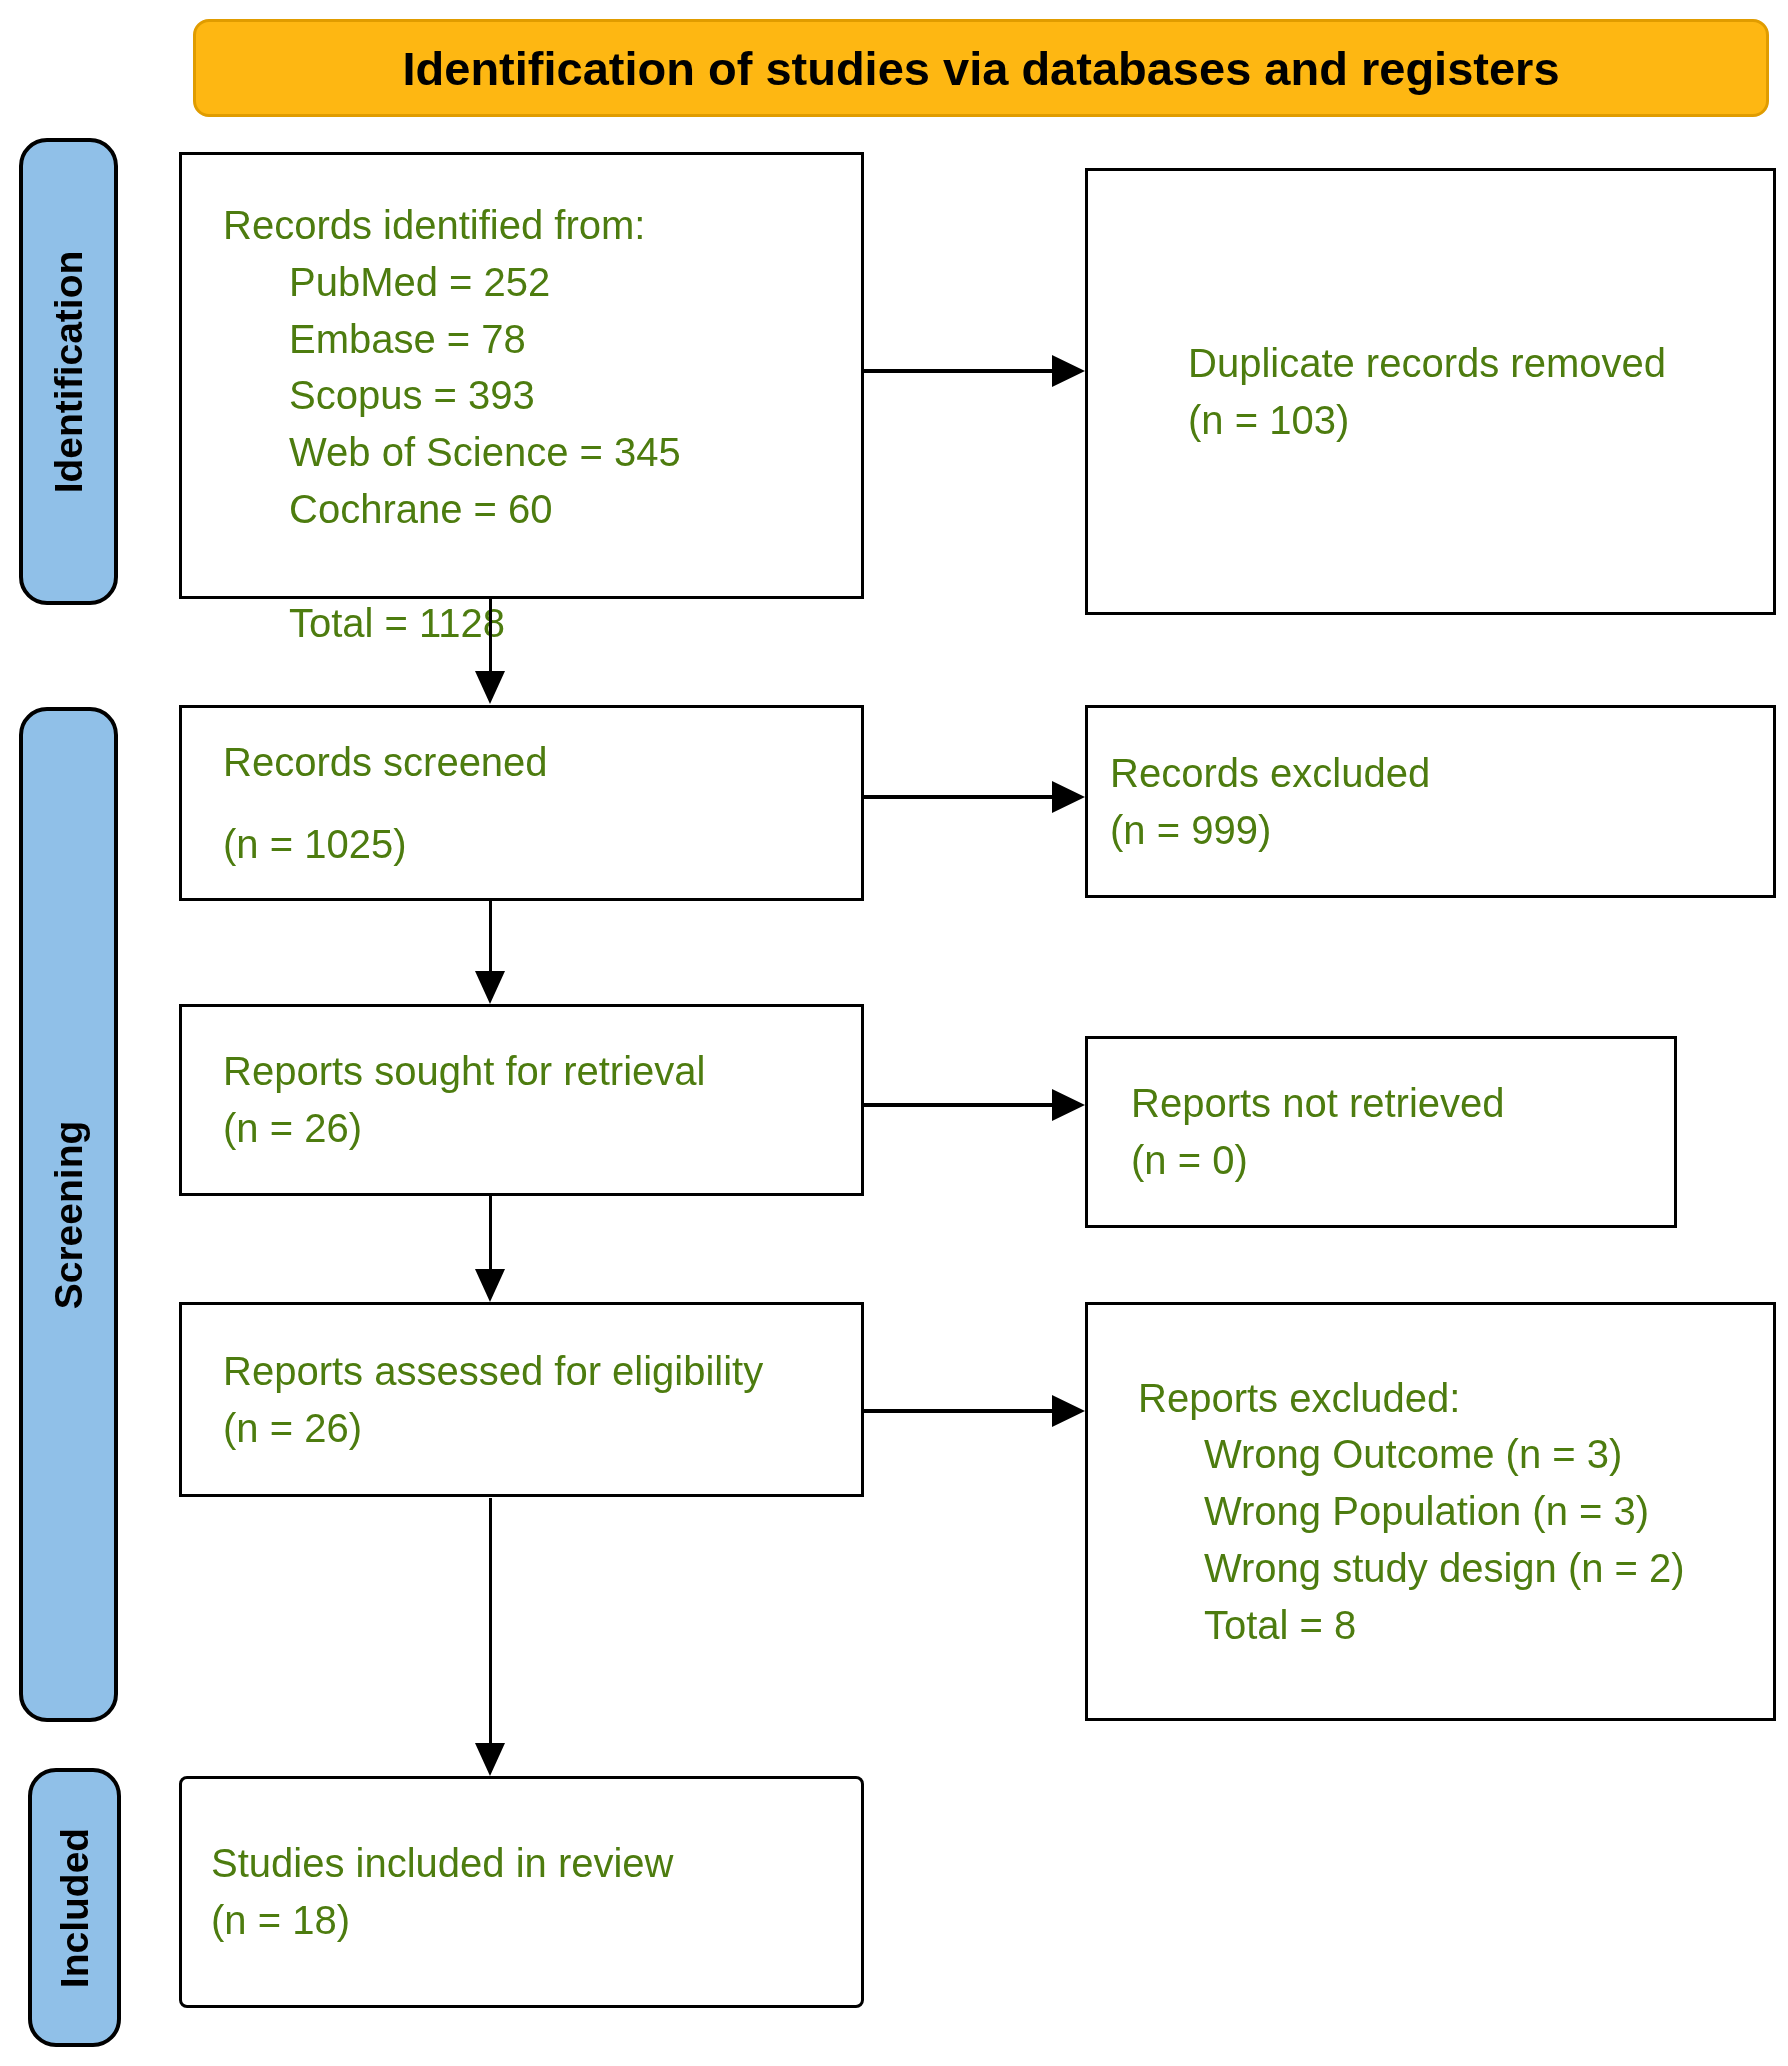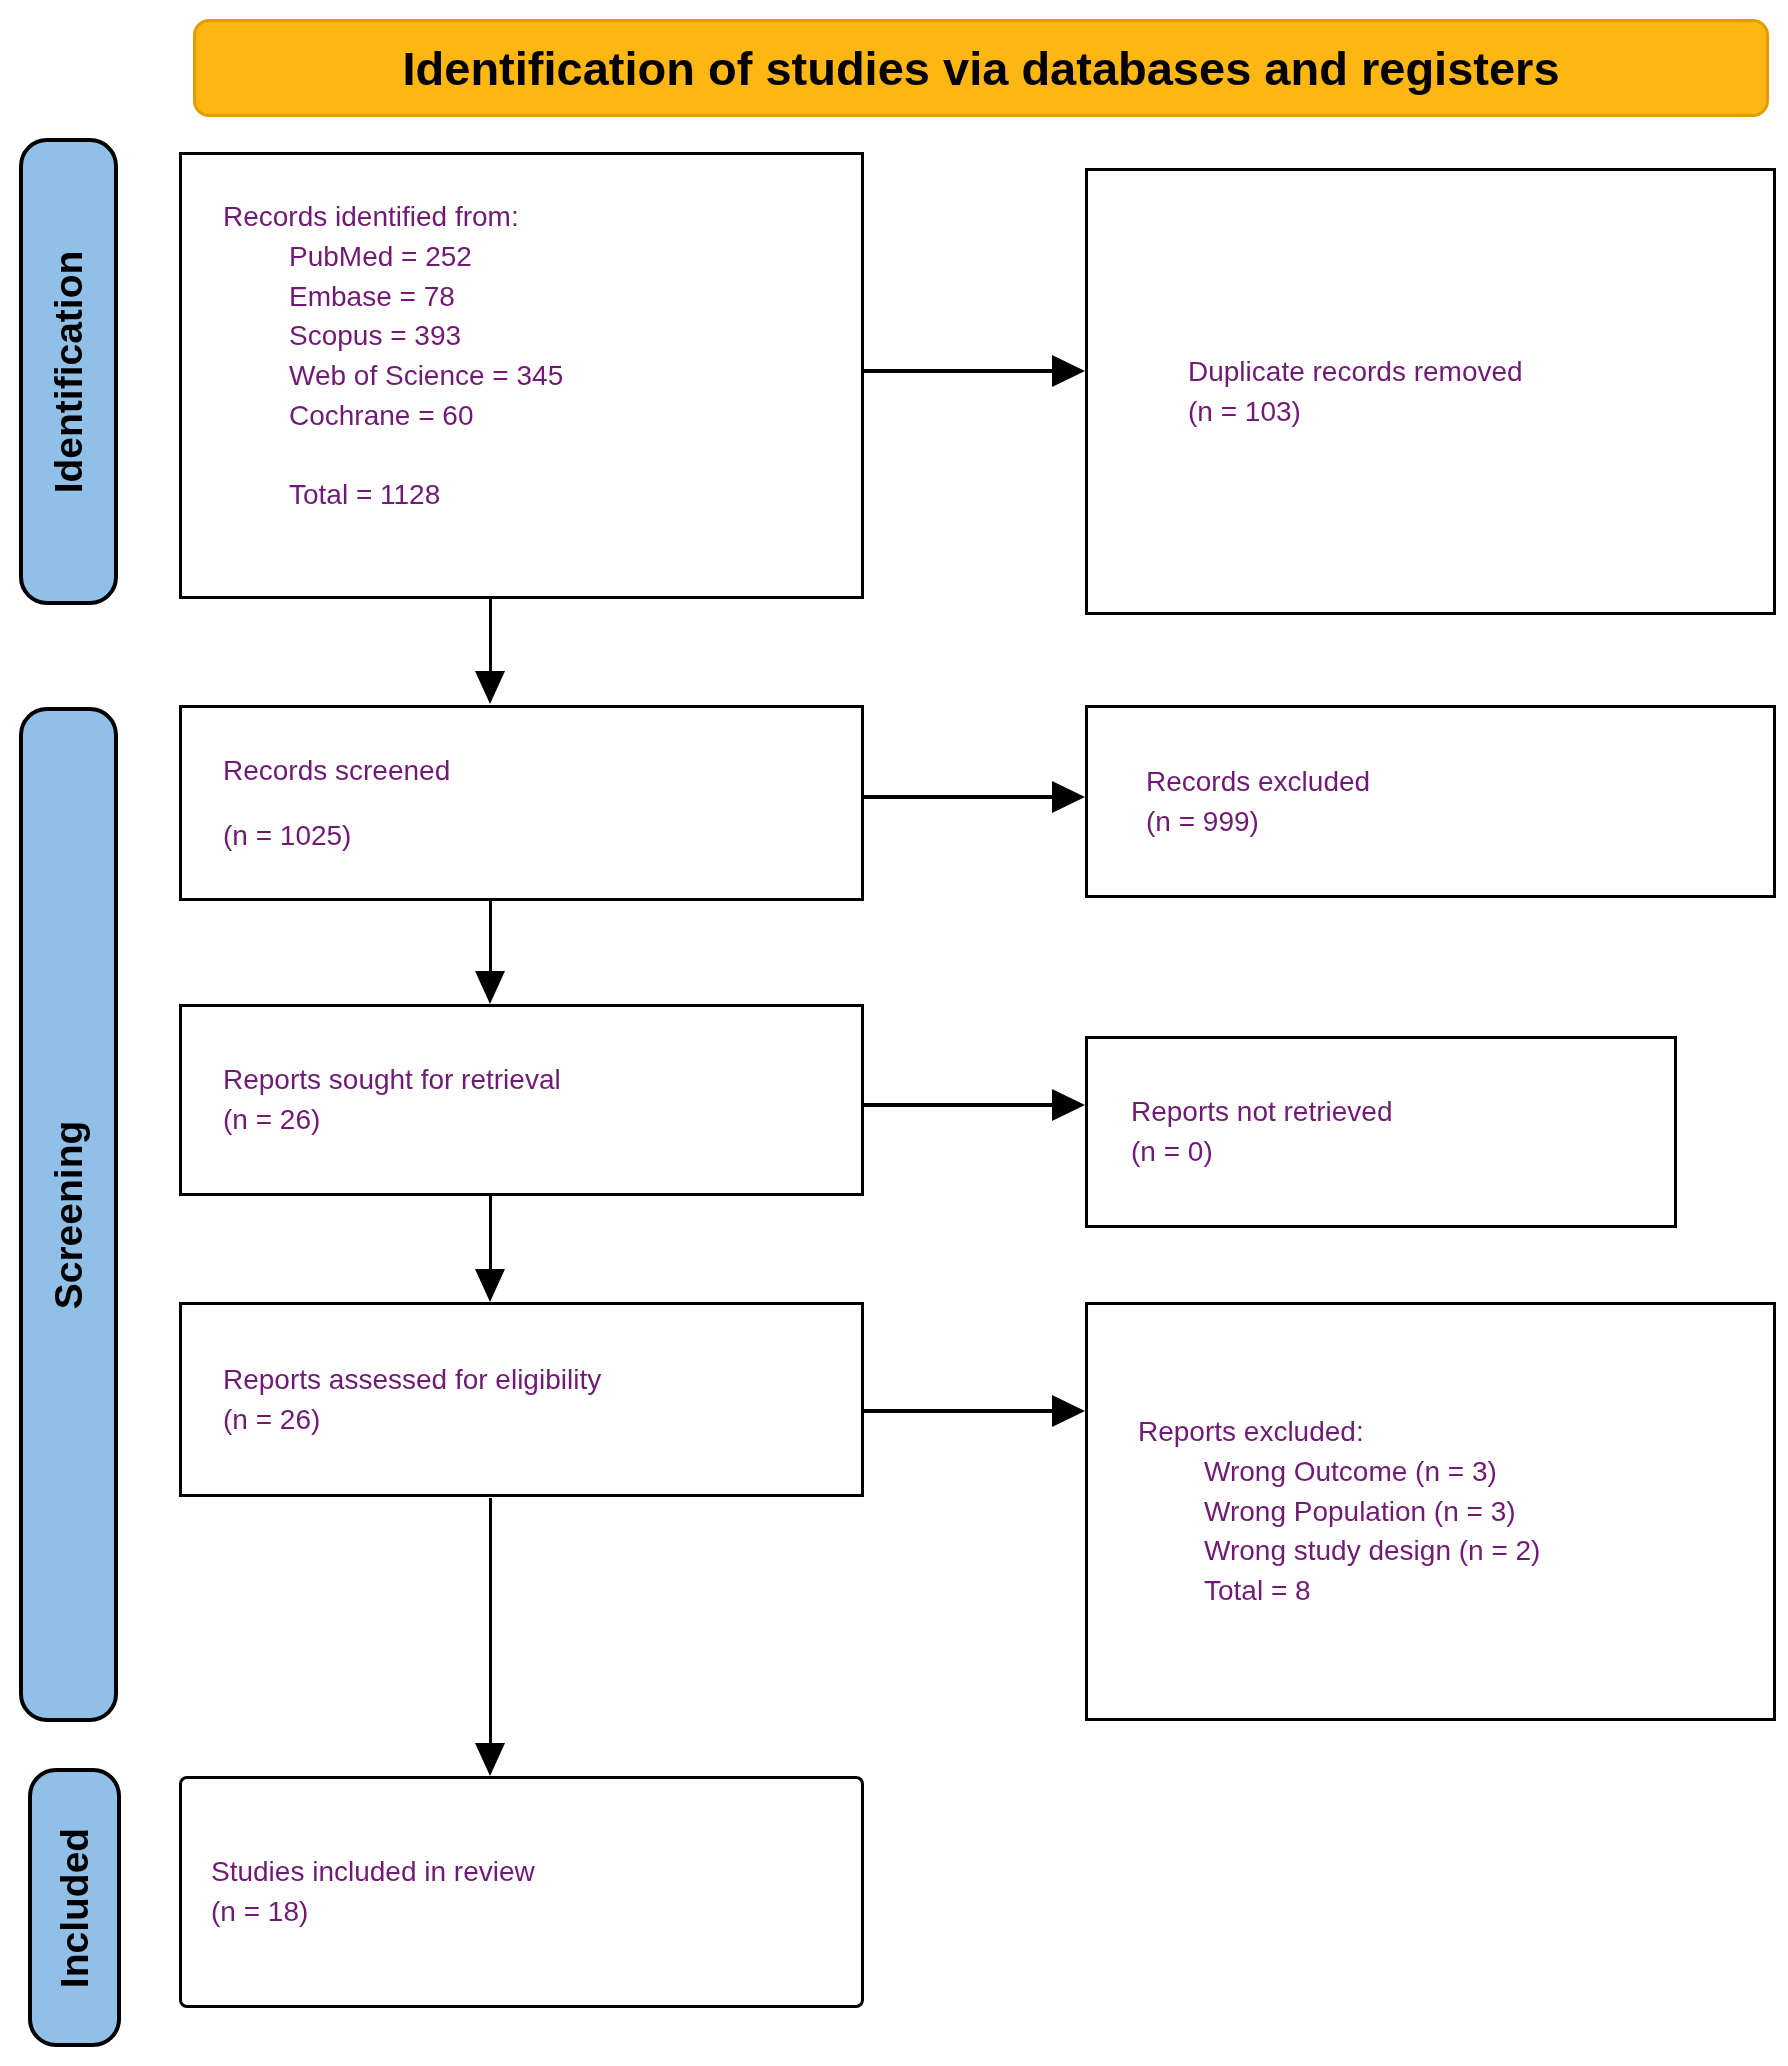--- a/index.html
+++ b/index.html
@@ -59,32 +59,32 @@
 
   
   .fbox {
     position: absolute;
     background: #ffffff;
     border: 3.8px solid #000000;
     box-sizing: border-box;
     display: flex;
     flex-direction: column;
     justify-content: center;
-    font-size: 28px;
+    font-size: 40px;
     line-height: 1.42;
-    color: #701a75;
+    color: #4d7c0f;
   }
   .fbox.top-align { justify-content: flex-start; }
   .fbox .line { display: block; }
   .fbox .indent { display: block; padding-left: 66px; }
 
   #box-identified   { left: 179px;  top: 152px;  width: 685px; height: 447px; padding: 42px 21.6px 0 41px; }
   #box-duplicates   { left: 1085px; top: 152px;  width: 691px; height: 447px; padding-left: 100px; padding-right: 21.6px; margin-top: 16px; }
   #box-screened     { left: 179px;  top: 705px; width: 685px; height: 196px; padding-left: 41px;  padding-right: 21.6px; gap: 25px; }
-  #box-rec-excluded { left: 1085px; top: 705px; width: 691px; height: 193px; padding-left: 58px;  padding-right: 21.6px; }
+  #box-rec-excluded { left: 1085px; top: 705px; width: 691px; height: 193px; padding-left: 22px;  padding-right: 21.6px; }
   #box-sought       { left: 179px;  top: 1004px; width: 685px; height: 192px; padding-left: 41px;  padding-right: 21.6px; }
   #box-not-retrieved{ left: 1085px; top: 1036px; width: 592px; height: 192px; padding-left: 43px;  padding-right: 21.6px; }
   #box-assessed     { left: 179px;  top: 1302px; width: 685px; height: 195px; padding-left: 41px;  padding-right: 21.6px; }
   #box-rep-excluded { left: 1085px; top: 1302px; width: 691px; height: 419px; padding-left: 50px;  padding-right: 21.6px; }
   #box-included     { left: 179px;  top: 1776px; width: 685px; height: 232px; padding-left: 29px;  padding-right: 21.6px; border-radius: 8px; }
 
   
   .hline { position: absolute; height: 4.3px; background: #000000; }
   .vline { position: absolute; width: 3.2px;  background: #000000; }
   .arrow-right {

